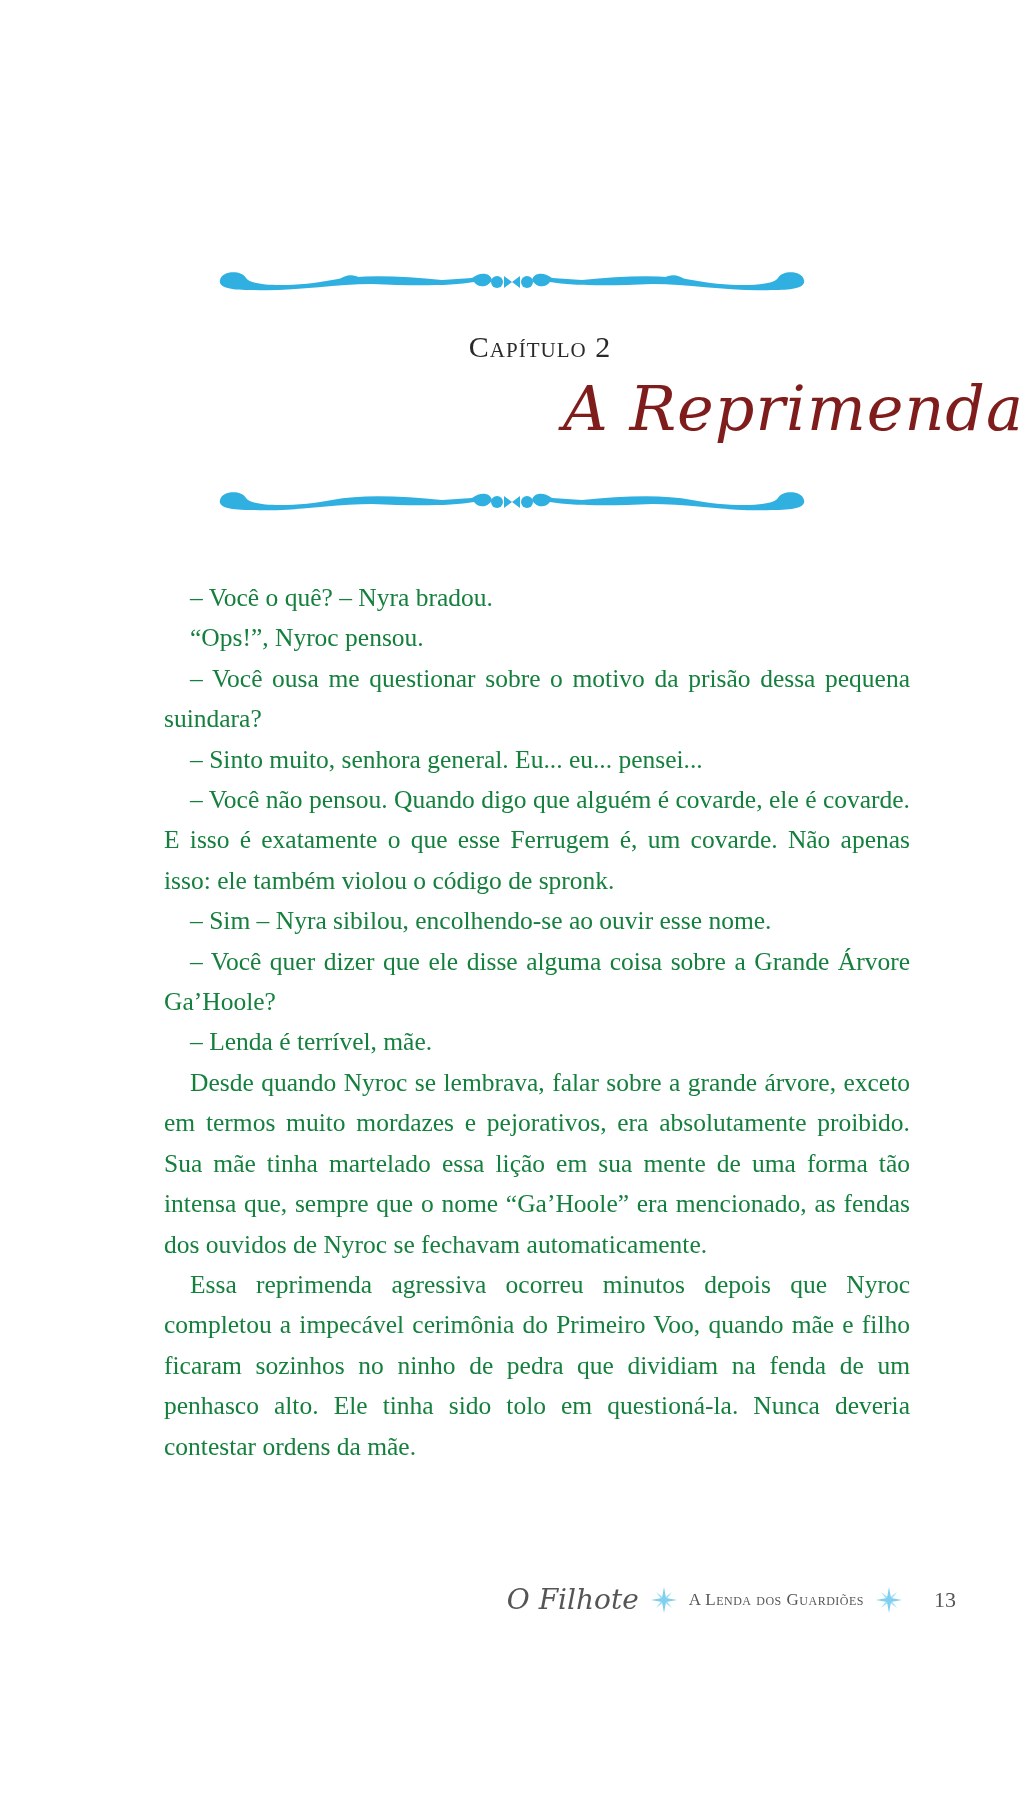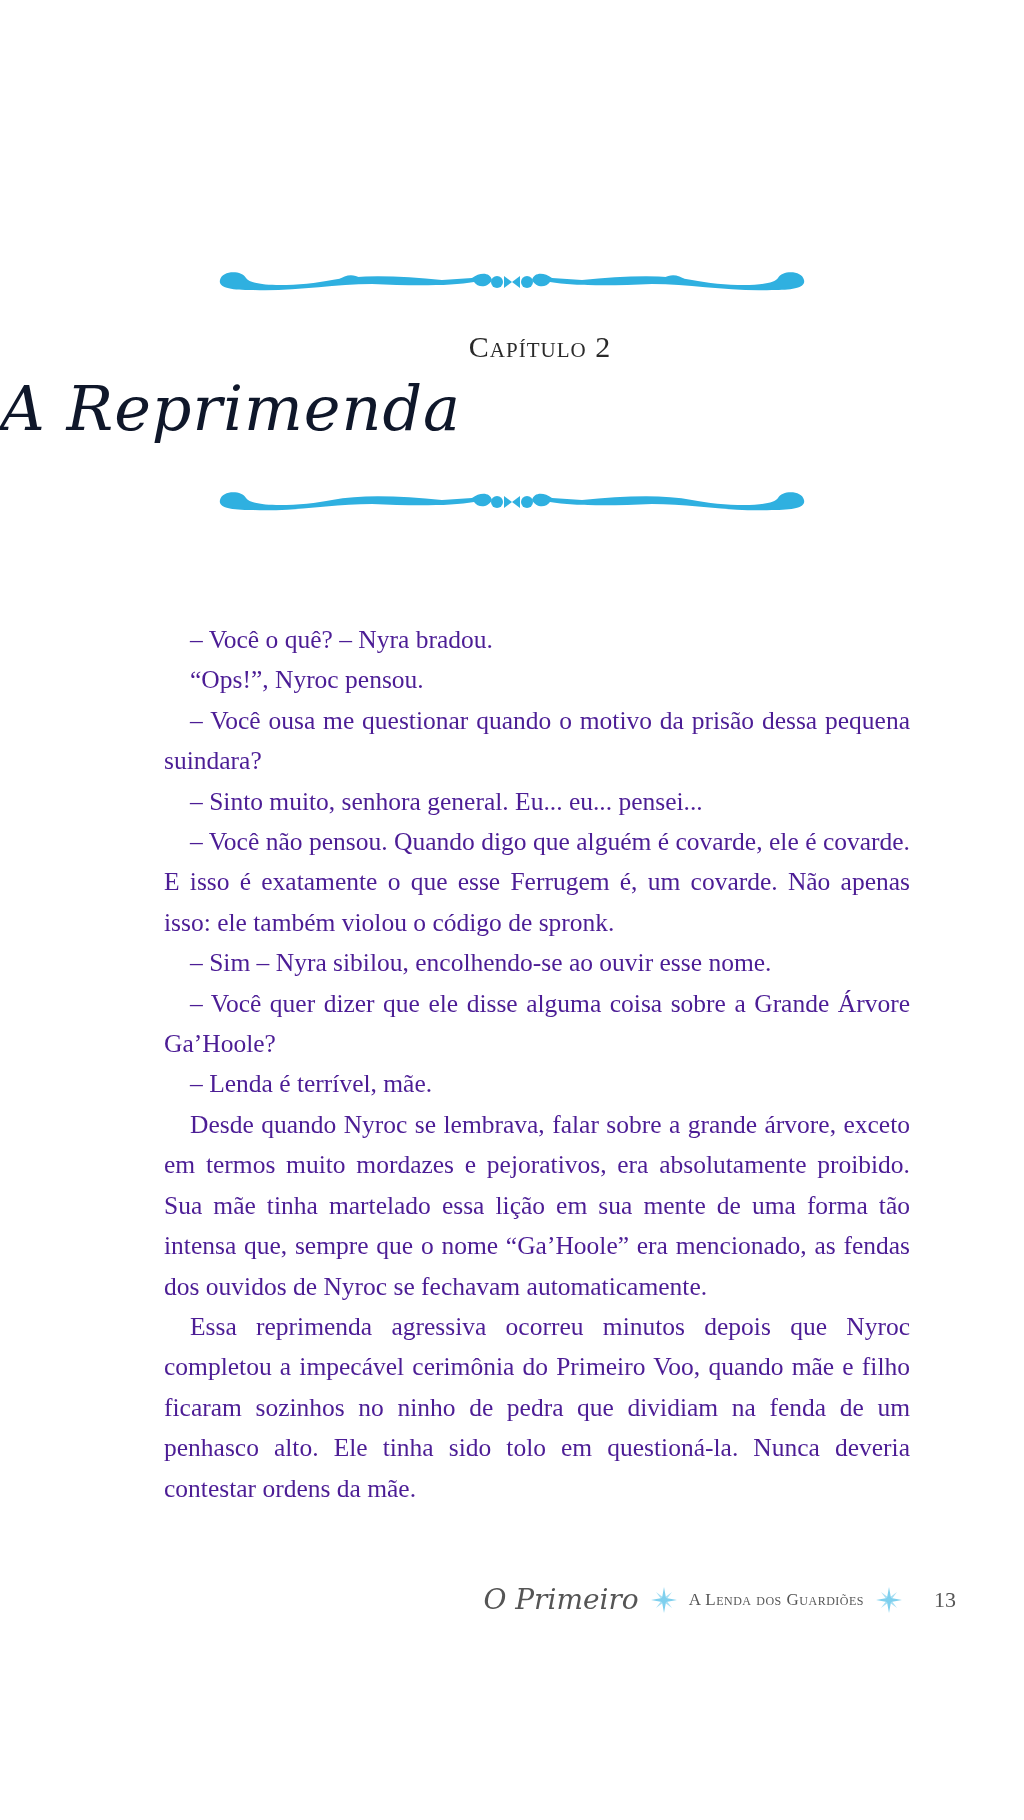--- a/index.html
+++ b/index.html
@@ -9,30 +9,29 @@
   .ornament { position: absolute; left: 212px; width: 600px; height: 40px; }
   .ornament.top { top: 262px; }
   .ornament.bottom { top: 480px; }
 
   .chapter-label {
     position: absolute; top: 330px; left: 0; width: 1024px; text-align: center;
     font-family: "Liberation Serif", serif; font-size: 30px; color: #2a2a2a;
     font-variant: small-caps; letter-spacing: 1px; padding-left: 28px;
   }
   .chapter-title {
-    position: absolute; top: 372px; left: 0; width: 1024px; text-align: left;
-    font-family: "DejaVu Serif", serif; font-style: italic; font-size: 62px; color: #0f172a;
+    position: absolute; top: 372px; left: 0; width: 1024px; text-align: right;
+    font-family: "DejaVu Serif", serif; font-style: italic; font-size: 62px; color: #7f1d1d;
     font-weight: normal; letter-spacing: 1px;
   }
 
   .body-text {
     position: absolute; left: 164px; top: 578px; width: 746px;
-    font-family: "Liberation Serif", serif; font-size: 25.5px; line-height: 40.4px; color: #4c1d95;
+    font-family: "Liberation Serif", serif; font-size: 25.5px; line-height: 40.4px; color: #15803d;
     text-align: justify;
-    margin-top: 42px;
   }
   .body-text p { margin: 0; text-indent: 0; }
   .body-text p.indent { text-indent: 26px; }
 
   .footer {
     position: absolute; top: 1583px; left: 0; width: 956px; text-align: right;
     font-family: "Liberation Serif", serif; color: #444;
     display: flex; justify-content: flex-end; align-items: center; gap: 10px;
   }
   .footer .book-title { font-family: "DejaVu Serif", serif; font-style: italic; font-size: 28px; color: #555; }
@@ -68,32 +67,32 @@
       <circle cx="285" cy="22" r="6"></circle>
       <circle cx="315" cy="22" r="6"></circle>
       <path d="M292,16 L300,22 L292,28 Z"></path>
       <path d="M308,16 L300,22 L308,28 Z"></path>
     </g>
   </svg>
 
   <div class="body-text">
     <p class="indent">– Você o quê? – Nyra bradou.</p>
     <p class="indent">“Ops!”, Nyroc pensou.</p>
-    <p class="indent">– Você ousa me questionar quando o motivo da prisão dessa pequena suindara?</p>
+    <p class="indent">– Você ousa me questionar sobre o motivo da prisão dessa pequena suindara?</p>
     <p class="indent">– Sinto muito, senhora general. Eu... eu... pensei...</p>
     <p class="indent">– Você não pensou. Quando digo que alguém é covarde, ele é covarde. E isso é exatamente o que esse Ferrugem é, um covarde. Não apenas isso: ele também violou o código de spronk.</p>
     <p class="indent">– Sim – Nyra sibilou, encolhendo-se ao ouvir esse nome.</p>
     <p class="indent">– Você quer dizer que ele disse alguma coisa sobre a Grande Árvore Ga’Hoole?</p>
     <p class="indent">– Lenda é terrível, mãe.</p>
     <p class="indent">Desde quando Nyroc se lembrava, falar sobre a grande árvore, exceto em termos muito mordazes e pejorativos, era absolutamente proibido. Sua mãe tinha martelado essa lição em sua mente de uma forma tão intensa que, sempre que o nome “Ga’Hoole” era mencionado, as fendas dos ouvidos de Nyroc se fechavam automaticamente.</p>
     <p class="indent">Essa reprimenda agressiva ocorreu minutos depois que Nyroc completou a impecável cerimônia do Primeiro Voo, quando mãe e filho ficaram sozinhos no ninho de pedra que dividiam na fenda de um penhasco alto. Ele tinha sido tolo em questioná-la. Nunca deveria contestar ordens da mãe.</p>
   </div>
 
   <div class="footer">
-    <span class="book-title">O Primeiro</span>
+    <span class="book-title">O Filhote</span>
     <svg class="star" viewBox="0 0 30 30">
       <g fill="#7fd0ee">
         <path d="M15,2 L17,13 L28,15 L17,17 L15,28 L13,17 L2,15 L13,13 Z"></path>
         <path d="M7,7 L15,13 L23,7 L17,15 L23,23 L15,17 L7,23 L13,15 Z" opacity="0.7"></path>
       </g>
     </svg>
     <span class="series">A Lenda dos Guardiões</span>
     <svg class="star" viewBox="0 0 30 30">
       <g fill="#7fd0ee">
         <path d="M15,2 L17,13 L28,15 L17,17 L15,28 L13,17 L2,15 L13,13 Z"></path>

